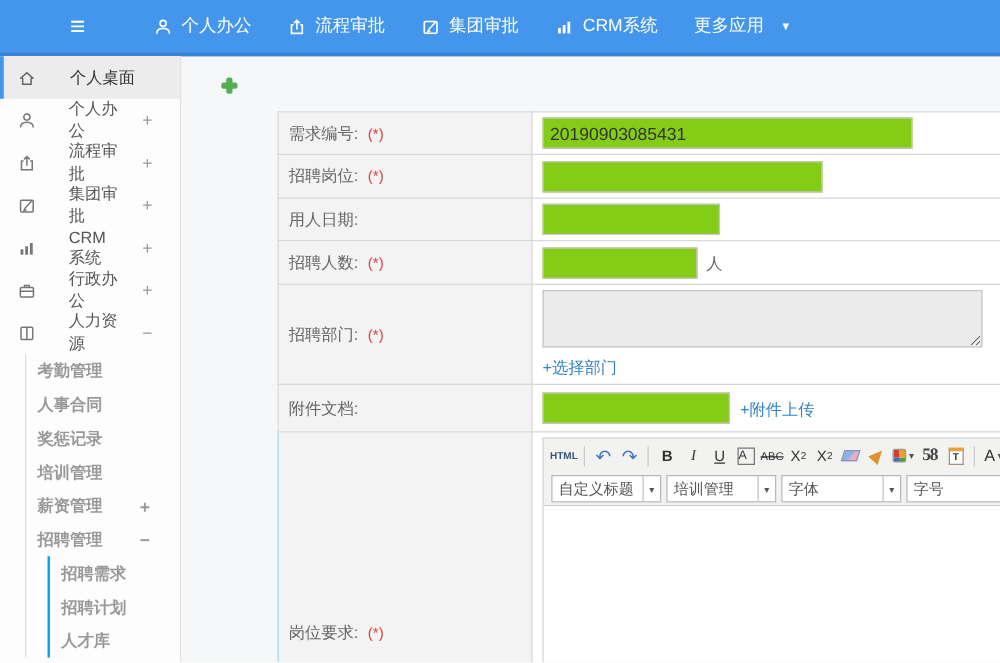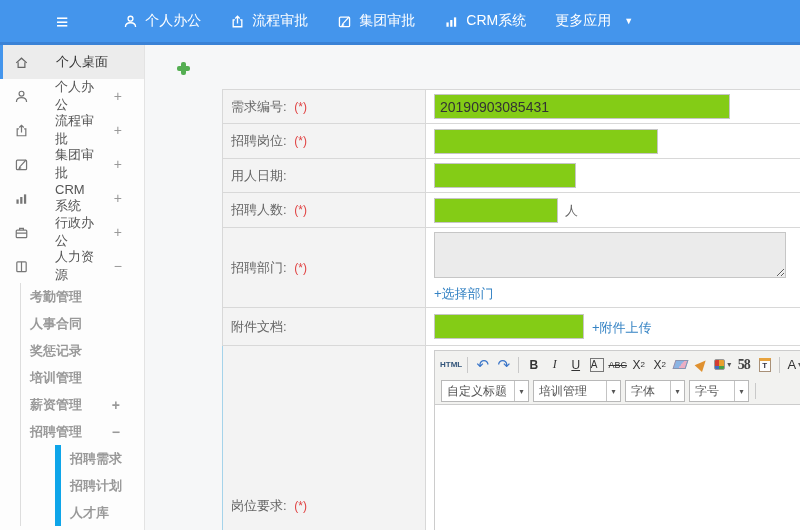--- a/index.html
+++ b/index.html
@@ -21,21 +21,21 @@
              background:#fdfdfd; border-right:1px solid #e3e3e3; }
   .side-item { height:34px; display:flex; align-items:center; padding-left:14px; color:#555;
                font-size:13px; cursor:pointer;gap:17px; }
   .side-item .sicon { width:16px; margin-right:9px; display:flex; }
   .side-item .toggle { margin-left:auto; padding-right:22px; color:#999; font-size:14px; }
   .side-item.active { background:#ececec; border-left:3px solid #4495ec; padding-left:11px; color:#333; }
   .sub-group { margin-left:20px; border-left:1px solid #ddd;font-weight:bold; }
   .sub-item { height:27px; display:flex; align-items:center; padding-left:9px; color:#999;
               font-size:13px; cursor:pointer; }
   .sub-item .toggle { margin-left:auto; padding-right:24px; color:#999; font-size:14px; }
-  .subsub-group { margin-left:34px; border-left:6px solid #0ea5e9; }
+  .subsub-group { margin-left:17px; border-left:2px solid #0ea5e9; }
   .subsub-group .sub-item { padding-left:9px; }
 
   
   .main { position:absolute; top:45px; left:146px; right:0; bottom:0; overflow:hidden; }
   .page-title { margin:17px 0 0 31px; display:flex; align-items:center; font-size:15px;
                 font-weight:bold; color:#3a3a3a; }
   .plus-icon { width:13px; height:13px; position:relative; margin-right:9px; }
   .plus-icon::before { content:""; position:absolute; left:4px; top:0; width:5px; height:13px;
                        background:#54ae52; border-radius:2px; }
   .plus-icon::after  { content:""; position:absolute; top:4px; left:0; height:5px; width:13px;
@@ -86,21 +86,21 @@
   .mini-caret { font-size:8px; color:#555; margin-left:2px; }
   .b-quote { font-family:"Liberation Serif",serif; font-weight:bold; font-size:14px; color:#444; letter-spacing:-1px; }
   .clip { width:12px; height:14px; border:1px solid #a89078; border-top:3px solid #e8a33d; background:#fdfdfd;
           display:flex; align-items:center; justify-content:center; }
   .clip::after { content:"T"; font-size:8px; font-weight:bold; color:#334; }
   .b-fontA { font-size:13px; }
   .tsel { height:22px; border:1px solid #b8b8b8; background:#fff; display:flex; align-items:center;
           justify-content:space-between; font-size:12px; color:#555; margin:0 2px; padding-left:5px; cursor:pointer; }
   .tsel .scaret { width:14px; align-self:stretch; display:flex; align-items:center; justify-content:center;
                   border-left:1px solid #c4c4c4; margin-left:4px; font-size:8px; color:#555; }
-  .sel-w88{width:88px} .sel-w80{width:60px}
+  .sel-w88{width:88px} .sel-w80{width:96px}
   .econtent { height:256px; background:#fff; }
 </style>
 </head>
 <body>
 
 <div class="topbar">
   <span class="hamburger">≡</span>
   <div class="topnav">
     <div class="nav-item">
       <svg class="nicon" width="15" height="15" viewBox="0 0 16 16">

